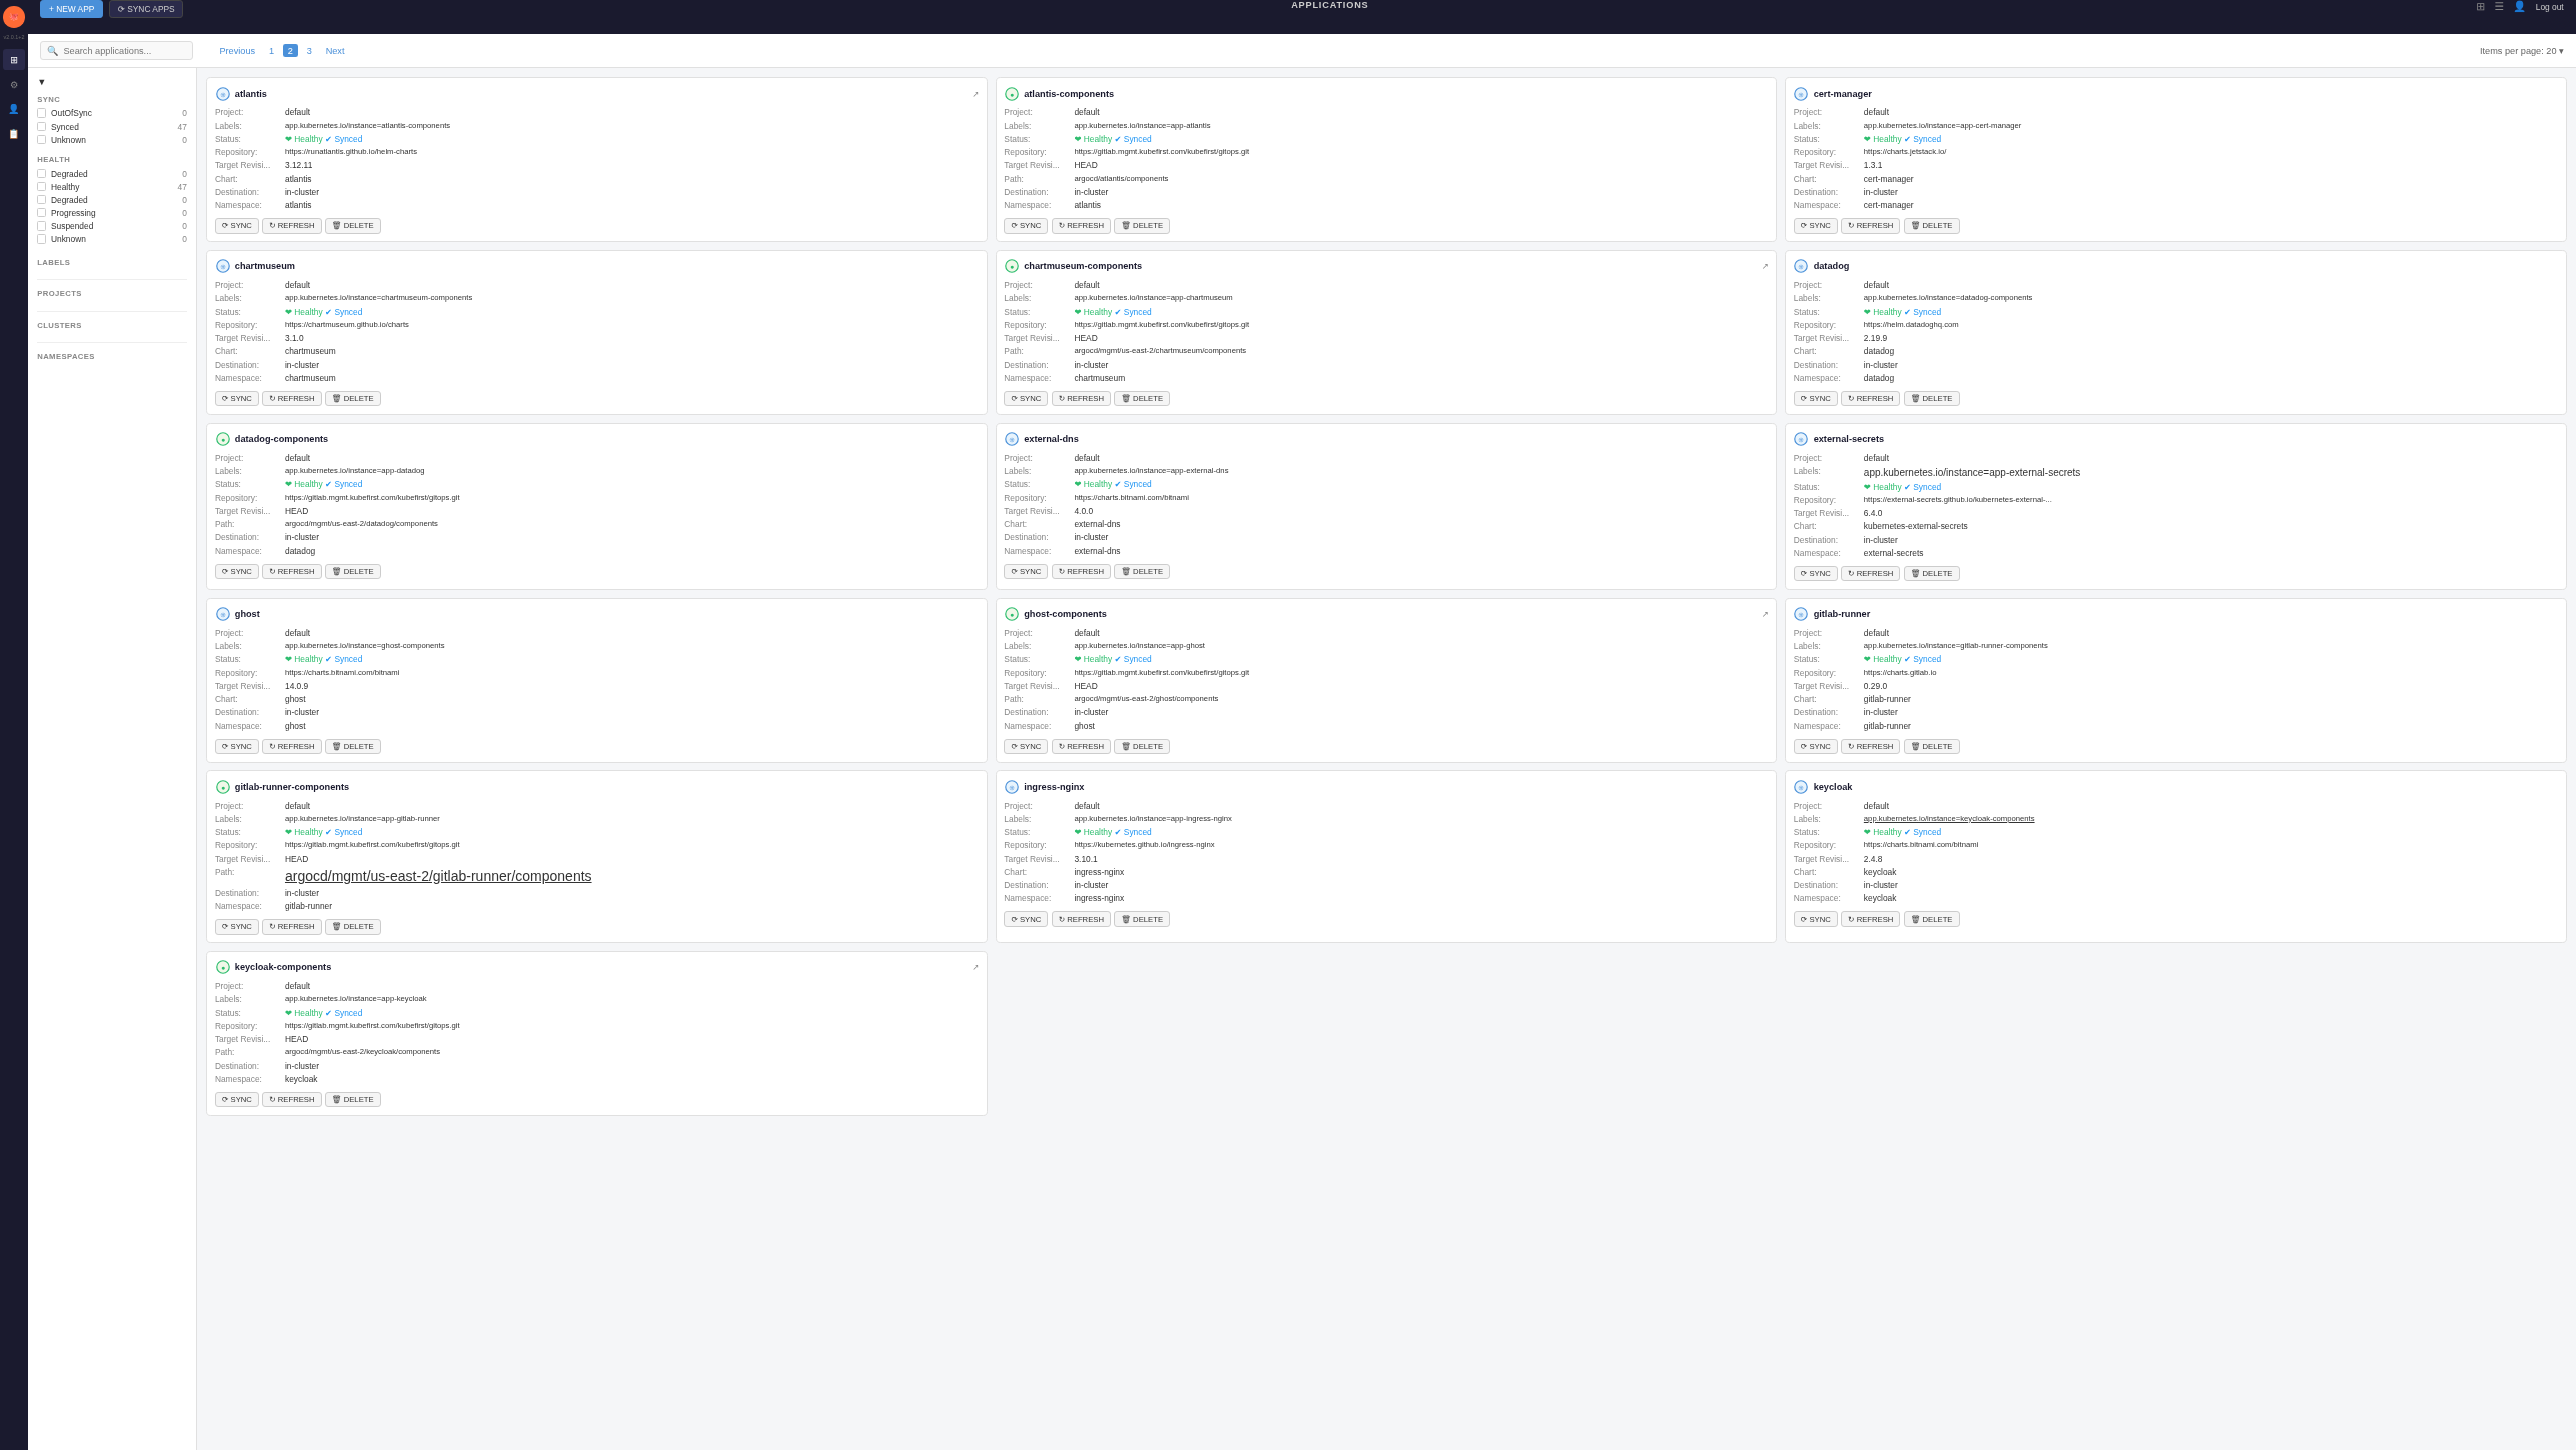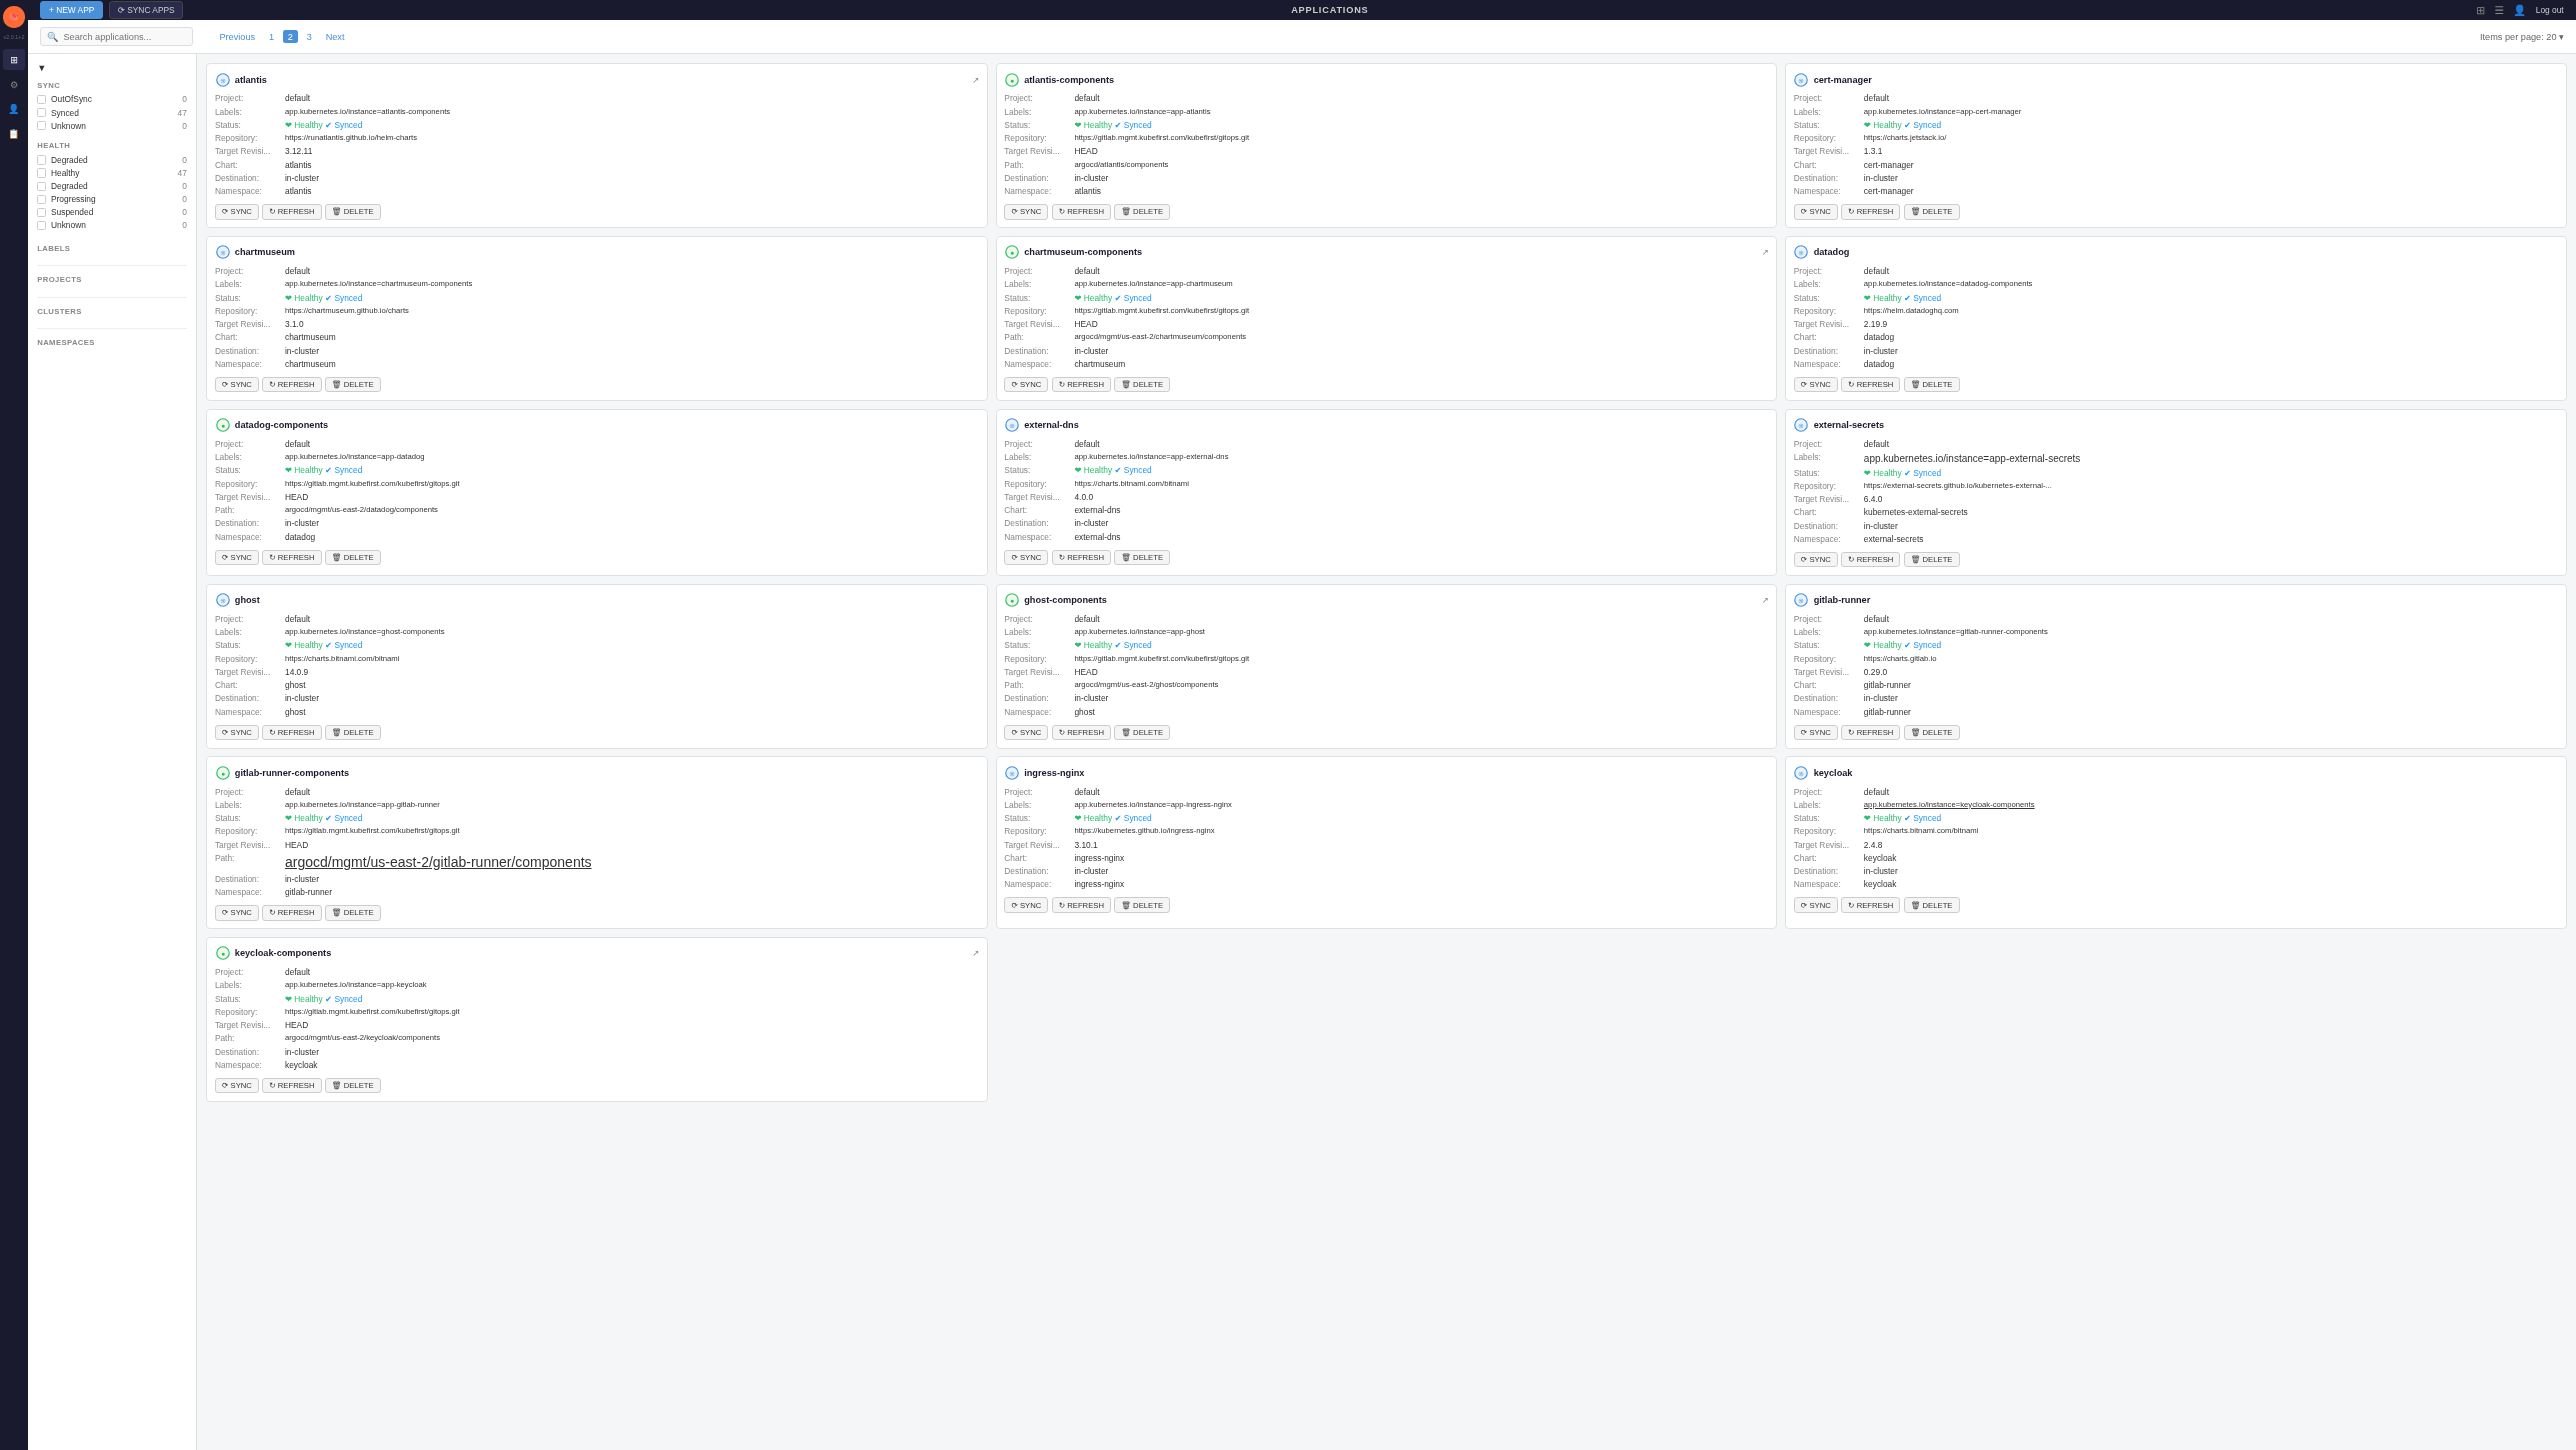--- a/index.html
+++ b/index.html
@@ -38,23 +38,23 @@
     .main-area {
       flex: 1;
       display: flex;
       flex-direction: column;
       overflow: hidden;
     }
 
     
     .top-header {
       background: #1a1a2e;
-      height: 20px;
-      display: flex;
-      align-items: center;
+      height: 34px;
+      display: flex;
+      align-items: flex-start;
       justify-content: space-between;
       padding: 0 12.3px;
       flex-shrink: 0;
     }
     .top-header-title {
       color: #ccc;
       font-size: 9.2px;
       font-weight: 600;
       letter-spacing: 0.8px;
     }
@@ -160,21 +160,20 @@
     .filter-section { margin-bottom: 10.7px; }
     .filter-section-title {
       font-size: 7.7px;
       font-weight: 700;
       color: #888;
       margin-bottom: 4.6px;
       letter-spacing: 0.4px;
     }
     .filter-item {
       display: flex;
-      align-items: center;
       gap: 4.6px;
       margin-bottom: 3.1px;
       font-size: 8.4px;
     }
     .filter-item .count {
       margin-left: auto;
       color: #888;
     }
     .filter-divider {
       height: 0.8px;

